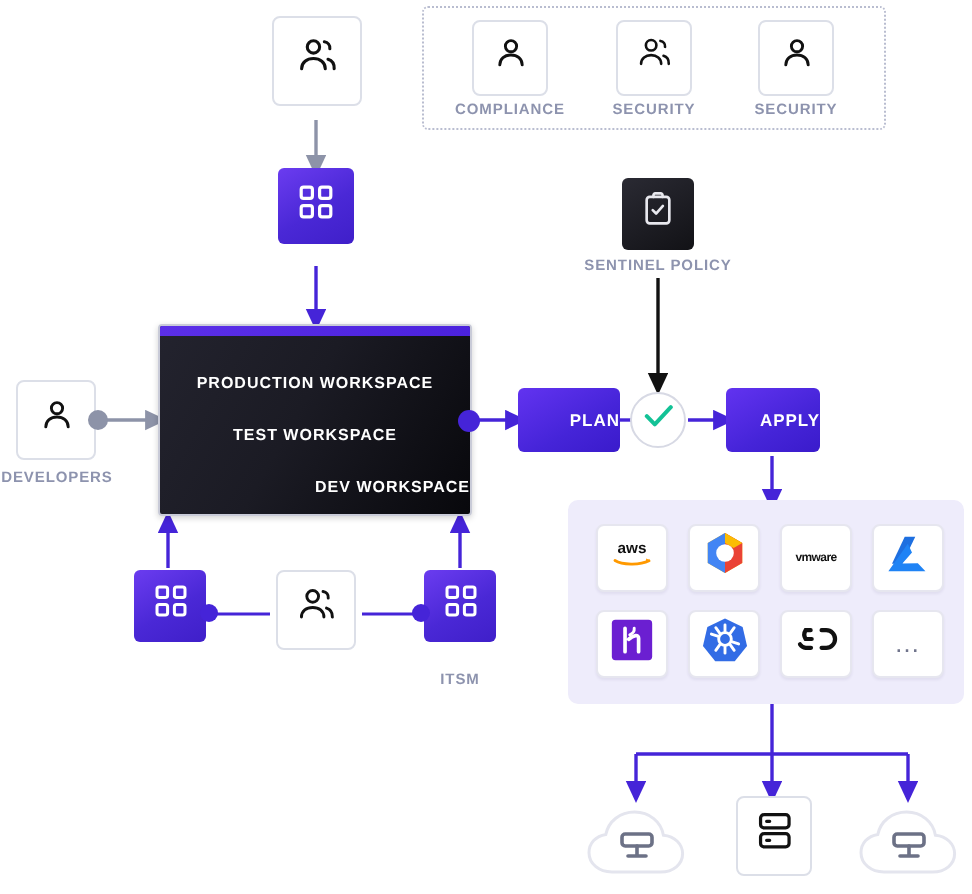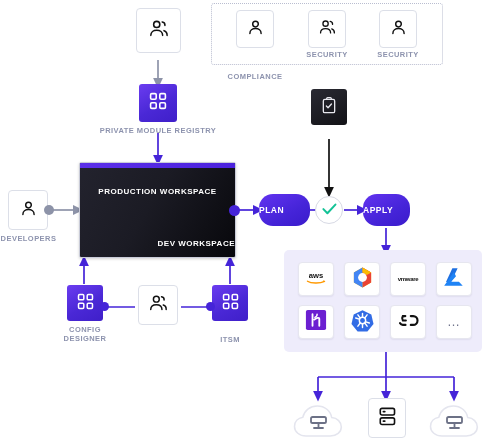--- a/index.html
+++ b/index.html
@@ -52,24 +52,24 @@
   #workspace .bar{
     position:absolute;left:0;top:0;right:0;height:5px;
     background:linear-gradient(90deg,#5b2fe8,#4b22dd);
   }
   .ws-row{
     position:absolute;left:0;right:0;text-align:center;
     color:#ffffff;font-size:8px;font-weight:700;letter-spacing:.5px;
   }
   
   .pill{
-    position:absolute;box-sizing:border-box;border-radius:14px;
+    position:absolute;box-sizing:border-box;border-radius:3px;
     background:linear-gradient(150deg,#6233f0 0%,#4524d8 60%,#3a1bcb 100%);
     color:#fff;font-size:8.5px;font-weight:700;letter-spacing:.5px;
-    display:flex;align-items:center;justify-content:flex-start;
+    display:flex;align-items:center;justify-content:flex-end;
   }
   
   #check-circle{
     position:absolute;width:28px;height:28px;border-radius:50%;
     background:#ffffff;border:1.3px solid #d7d9e4;
     display:flex;align-items:center;justify-content:center;
     box-sizing:border-box;z-index:6;
   }
   
   #providers-panel{
@@ -150,21 +150,21 @@
   <div class="dotted-group" style="left:211px;top:3px;width:232px;height:62px;"></div>
 
   <div class="node" style="left:236px;top:10px;width:38px;height:38px;">
     <span>
       <svg width="17" height="17" viewBox="0 0 20 20" fill="none" stroke="#111" stroke-width="1.7" stroke-linecap="round" stroke-linejoin="round">
         <circle cx="10" cy="6" r="3.3"></circle>
         <path d="M3.4 17c0-3.6 2.9-5.8 6.6-5.8s6.6 2.2 6.6 5.8"></path>
       </svg>
     </span>
   </div>
-  <div class="caption" style="left:215px;top:50px;width:80px;margin-top:22px;">COMPLIANCE</div>
+  <div class="caption" style="left:215px;top:50px;width:80px;">COMPLIANCE</div>
 
   <div class="node" style="left:308px;top:10px;width:38px;height:38px;">
     <span>
       <svg width="19" height="17" viewBox="0 0 24 22" fill="none" stroke="#111" stroke-width="1.7" stroke-linecap="round" stroke-linejoin="round">
         <circle cx="9.5" cy="6" r="3.4"></circle>
         <path d="M3 18c0-3.6 2.9-5.6 6.5-5.6s6.5 2 6.5 5.6"></path>
         <path d="M15.5 3.2c2 .3 3.2 1.9 3 3.8M17.5 12.8c2.3.7 3.5 2.6 3.4 5.2"></path>
       </svg>
     </span>
   </div>
@@ -183,46 +183,47 @@
   <div class="tile-purple" style="left:139px;top:84px;width:38px;height:38px;">
     <span>
       <svg width="18" height="18" viewBox="0 0 18 18" fill="none" stroke="#fff" stroke-width="1.6">
         <rect x="1.6" y="1.6" width="5.6" height="5.6" rx="1.2"></rect>
         <rect x="10.8" y="1.6" width="5.6" height="5.6" rx="1.2"></rect>
         <rect x="1.6" y="10.8" width="5.6" height="5.6" rx="1.2"></rect>
         <rect x="10.8" y="10.8" width="5.6" height="5.6" rx="1.2"></rect>
       </svg>
     </span>
   </div>
-  <div class="caption" style="left:83px;top:126px;width:150px;">PRIVATE MODULE REGISTRY</div>
 
   <div class="tile-dark" style="left:311px;top:89px;width:36px;height:36px;">
     <span>
       <svg width="16" height="17" viewBox="0 0 16 18" fill="none" stroke="#e8e8ee" stroke-width="1.4" stroke-linecap="round" stroke-linejoin="round">
         <rect x="2" y="2.6" width="12" height="14" rx="1.6"></rect>
         <path d="M5.6 2.6V1.6a.9.9 0 0 1 .9-.9h3a.9.9 0 0 1 .9.9v1"></path>
         <path d="M5.2 9.6l1.8 1.8 3.6-4"></path>
       </svg>
     </span>
   </div>
+  <div class="caption" style="left:274px;top:128px;width:110px;">SENTINEL POLICY</div>
 
   <div class="node" style="left:8px;top:190px;width:40px;height:40px;">
     <span>
       <svg width="17" height="17" viewBox="0 0 20 20" fill="none" stroke="#111" stroke-width="1.7" stroke-linecap="round" stroke-linejoin="round">
         <circle cx="10" cy="6" r="3.3"></circle>
         <path d="M3.4 17c0-3.6 2.9-5.8 6.6-5.8s6.6 2.2 6.6 5.8"></path>
       </svg>
     </span>
   </div>
   <div class="dot" style="left:44px;top:205px;width:10px;height:10px;background:#8d93a8;"></div>
   <div class="caption" style="left:0px;top:234px;width:57px;">DEVELOPERS</div>
 
   <div id="workspace" style="left:79px;top:162px;width:157px;height:96px;">
     <div class="bar"></div>
     <div class="ws-row" style="top:24px;text-align:center;">PRODUCTION WORKSPACE</div>
+    <div class="ws-row" style="top:50px;">TEST WORKSPACE</div>
     <div class="ws-row" style="top:76px;text-align:right;">DEV WORKSPACE</div>
   </div>
   <div class="dot" style="left:229px;top:205px;width:11px;height:11px;background:#4524d8;"></div>
 
   <div class="pill" style="left:259px;top:194px;width:51px;height:32px;">
     <span>PLAN</span>
   </div>
 
   <div id="check-circle" style="left:315px;top:196px;">
     <span>
@@ -240,22 +241,20 @@
     <span>
       <svg width="17" height="17" viewBox="0 0 18 18" fill="none" stroke="#fff" stroke-width="1.6">
         <rect x="1.6" y="1.6" width="5.6" height="5.6" rx="1.2"></rect>
         <rect x="10.8" y="1.6" width="5.6" height="5.6" rx="1.2"></rect>
         <rect x="1.6" y="10.8" width="5.6" height="5.6" rx="1.2"></rect>
         <rect x="10.8" y="10.8" width="5.6" height="5.6" rx="1.2"></rect>
       </svg>
     </span>
   </div>
   <div class="dot" style="left:100px;top:302px;width:9px;height:9px;background:#4524d8;"></div>
-  <div class="caption" style="left:50px;top:325px;width:70px;">CONFIG
-DESIGNER</div>
 
   <div class="node" style="left:138px;top:285px;width:40px;height:40px;">
     <span>
       <svg width="21" height="19" viewBox="0 0 24 22" fill="none" stroke="#111" stroke-width="1.7" stroke-linecap="round" stroke-linejoin="round">
         <circle cx="9.5" cy="6" r="3.4"></circle>
         <path d="M3 18c0-3.6 2.9-5.6 6.5-5.6s6.5 2 6.5 5.6"></path>
         <path d="M15.5 3.2c2 .3 3.2 1.9 3 3.8M17.5 12.8c2.3.7 3.5 2.6 3.4 5.2"></path>
       </svg>
     </span>
   </div>

